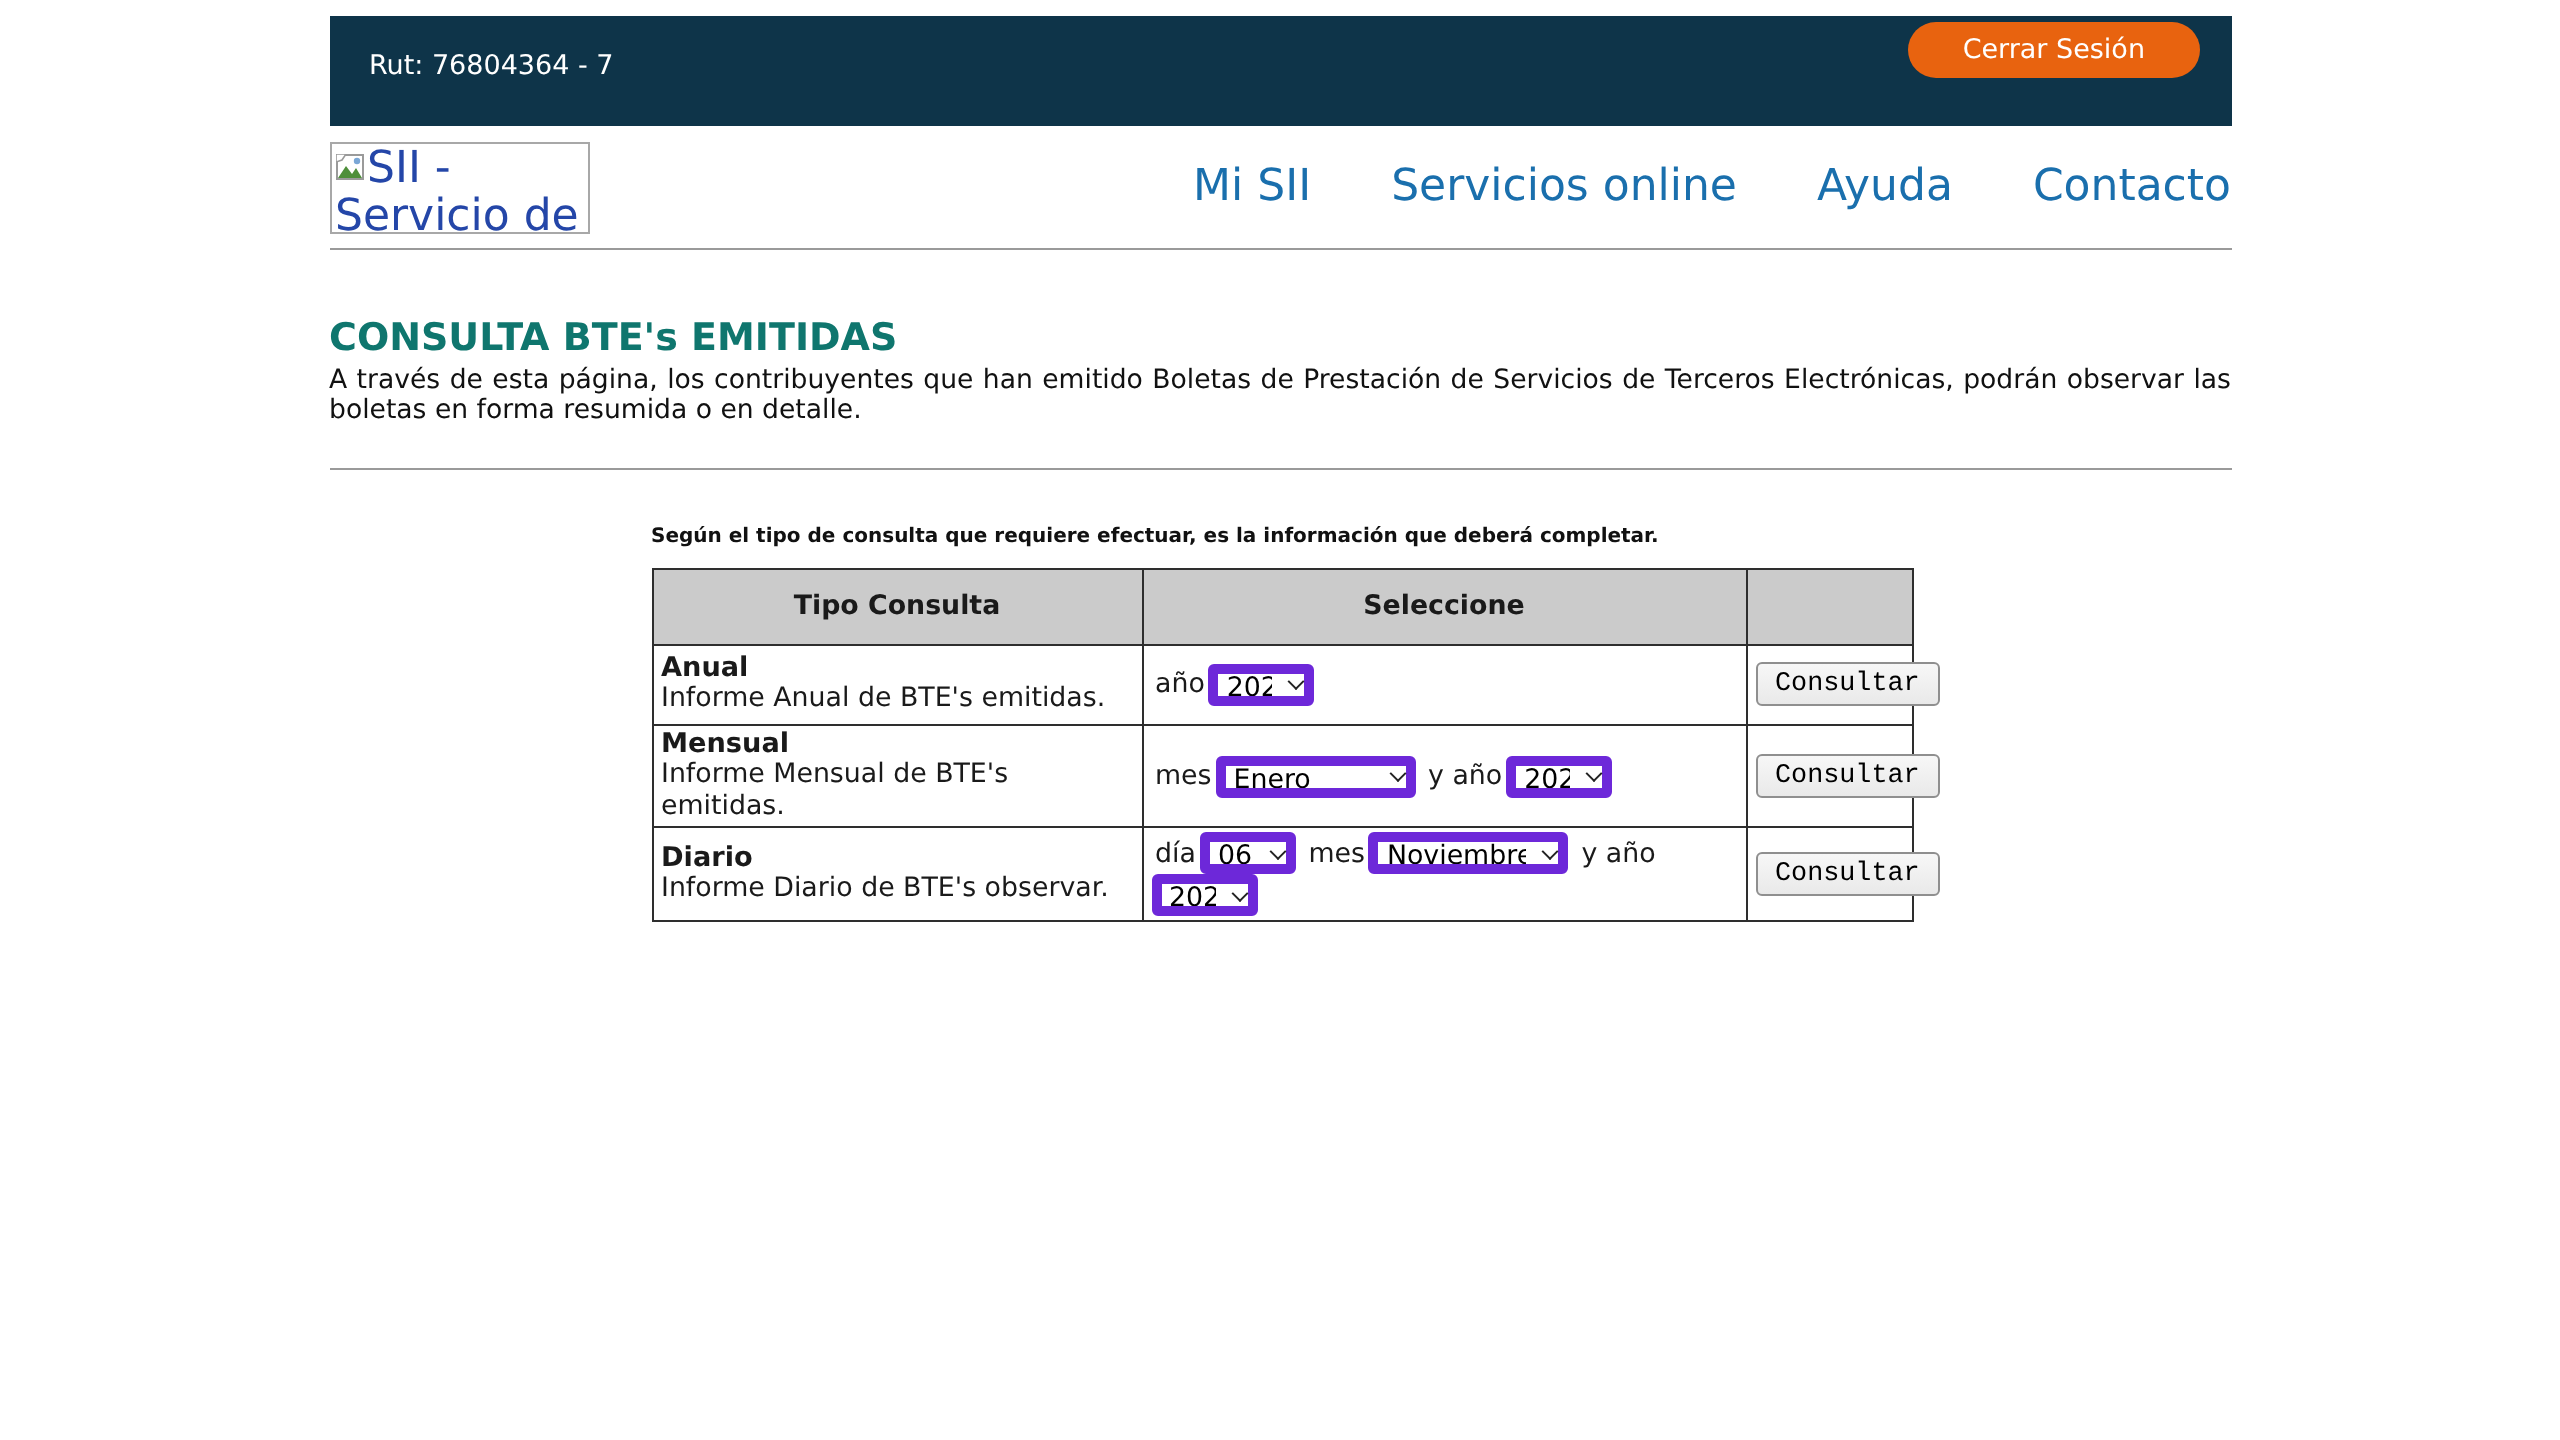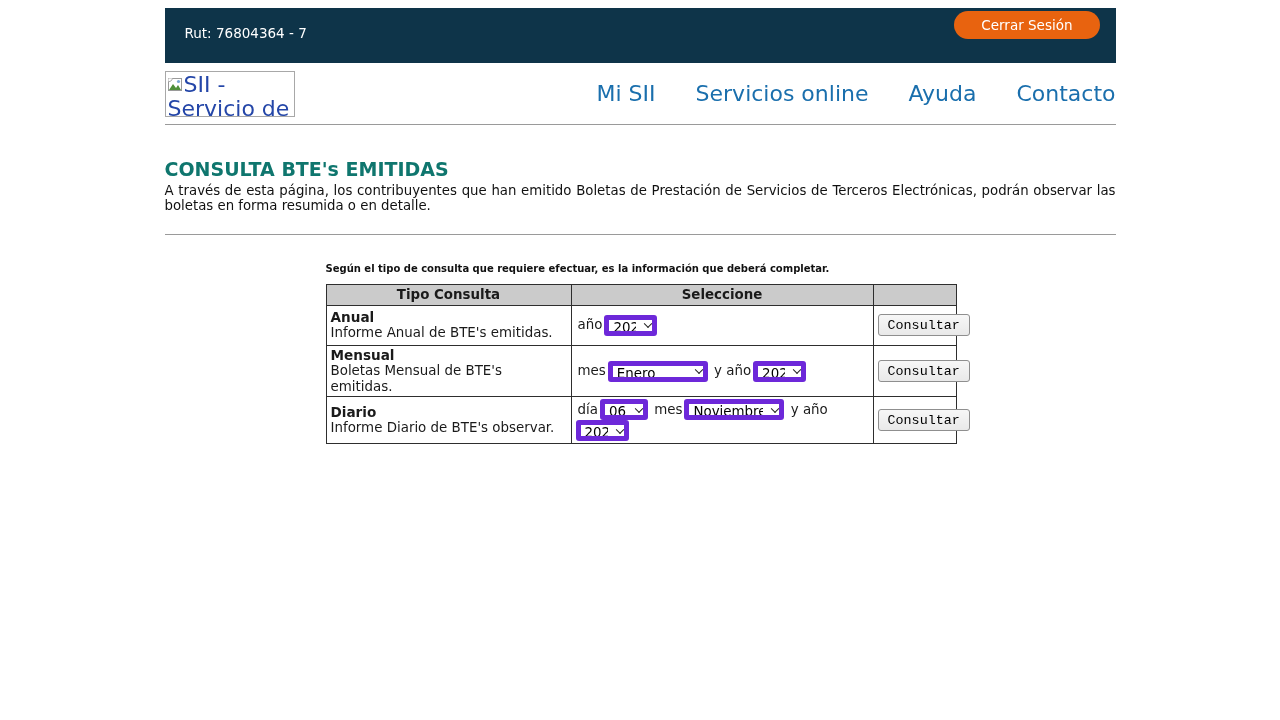--- a/index.html
+++ b/index.html
@@ -45,21 +45,21 @@
 
   .page-title { font-size: 19px; font-weight: bold; color: #0f766e; margin: 33px 0 3px 0; letter-spacing: 0px; }
   .page-desc { margin: 0; font-size: 13.3px; line-height: 15.2px; text-align: justify; color: #111; }
   .divider2 { margin-top: 21px; }
 
   .consult-section { margin-left: 161px; width: 630px; }
   .instruction { margin: 26px 0 7px 0; font-size: 10px; font-weight: bold; line-height: 15.5px; text-align: justify; color: #111; }
 
   table.bte { border-collapse: collapse; width: 630px; table-layout: fixed; }
   table.bte th, table.bte td { border: 1px solid #2e2e2e; font-size: 13.4px; }
-  table.bte th { background: #cbcbcb; padding: 2px; font-weight: bold; height: 21px; }
+  table.bte th { background: #cbcbcb; padding: 2px; font-weight: bold; height: 38px; }
   table.bte td { padding: 2px 4px; vertical-align: middle; }
   tr.data-row { height: 40px; }
   td.tipo b { font-size: 13.6px; }
   td.tipo { line-height: 15.5px; }
   td.action { text-align: center; }
 
   .consultar-btn {
     font-family: Liberation Mono, monospace;
     font-size: 13.4px; color: #000;
     padding: 1px 9px; height: 22px;
@@ -145,21 +145,21 @@
           <span class="lbl">año</span><span class="sel-wrap sel-year"><select><option>2025</option></select><span class="chev"></span></span>
         </td>
         <td class="action">
           <button class="consultar-btn">Consultar</button>
         </td>
       </tr>
 
       <tr class="data-row">
         <td class="tipo">
           <b>Mensual</b><br>
-          <span>Boletas Mensual de BTE's emitidas.</span>
+          <span>Informe Mensual de BTE's emitidas.</span>
         </td>
         <td>
           <span class="lbl">mes</span><span class="sel-wrap sel-month"><select><option>Enero</option></select><span class="chev"></span></span>
           <span class="lbl">y año</span><span class="sel-wrap sel-year"><select><option>2025</option></select><span class="chev"></span></span>
         </td>
         <td class="action">
           <button class="consultar-btn">Consultar</button>
         </td>
       </tr>
 

